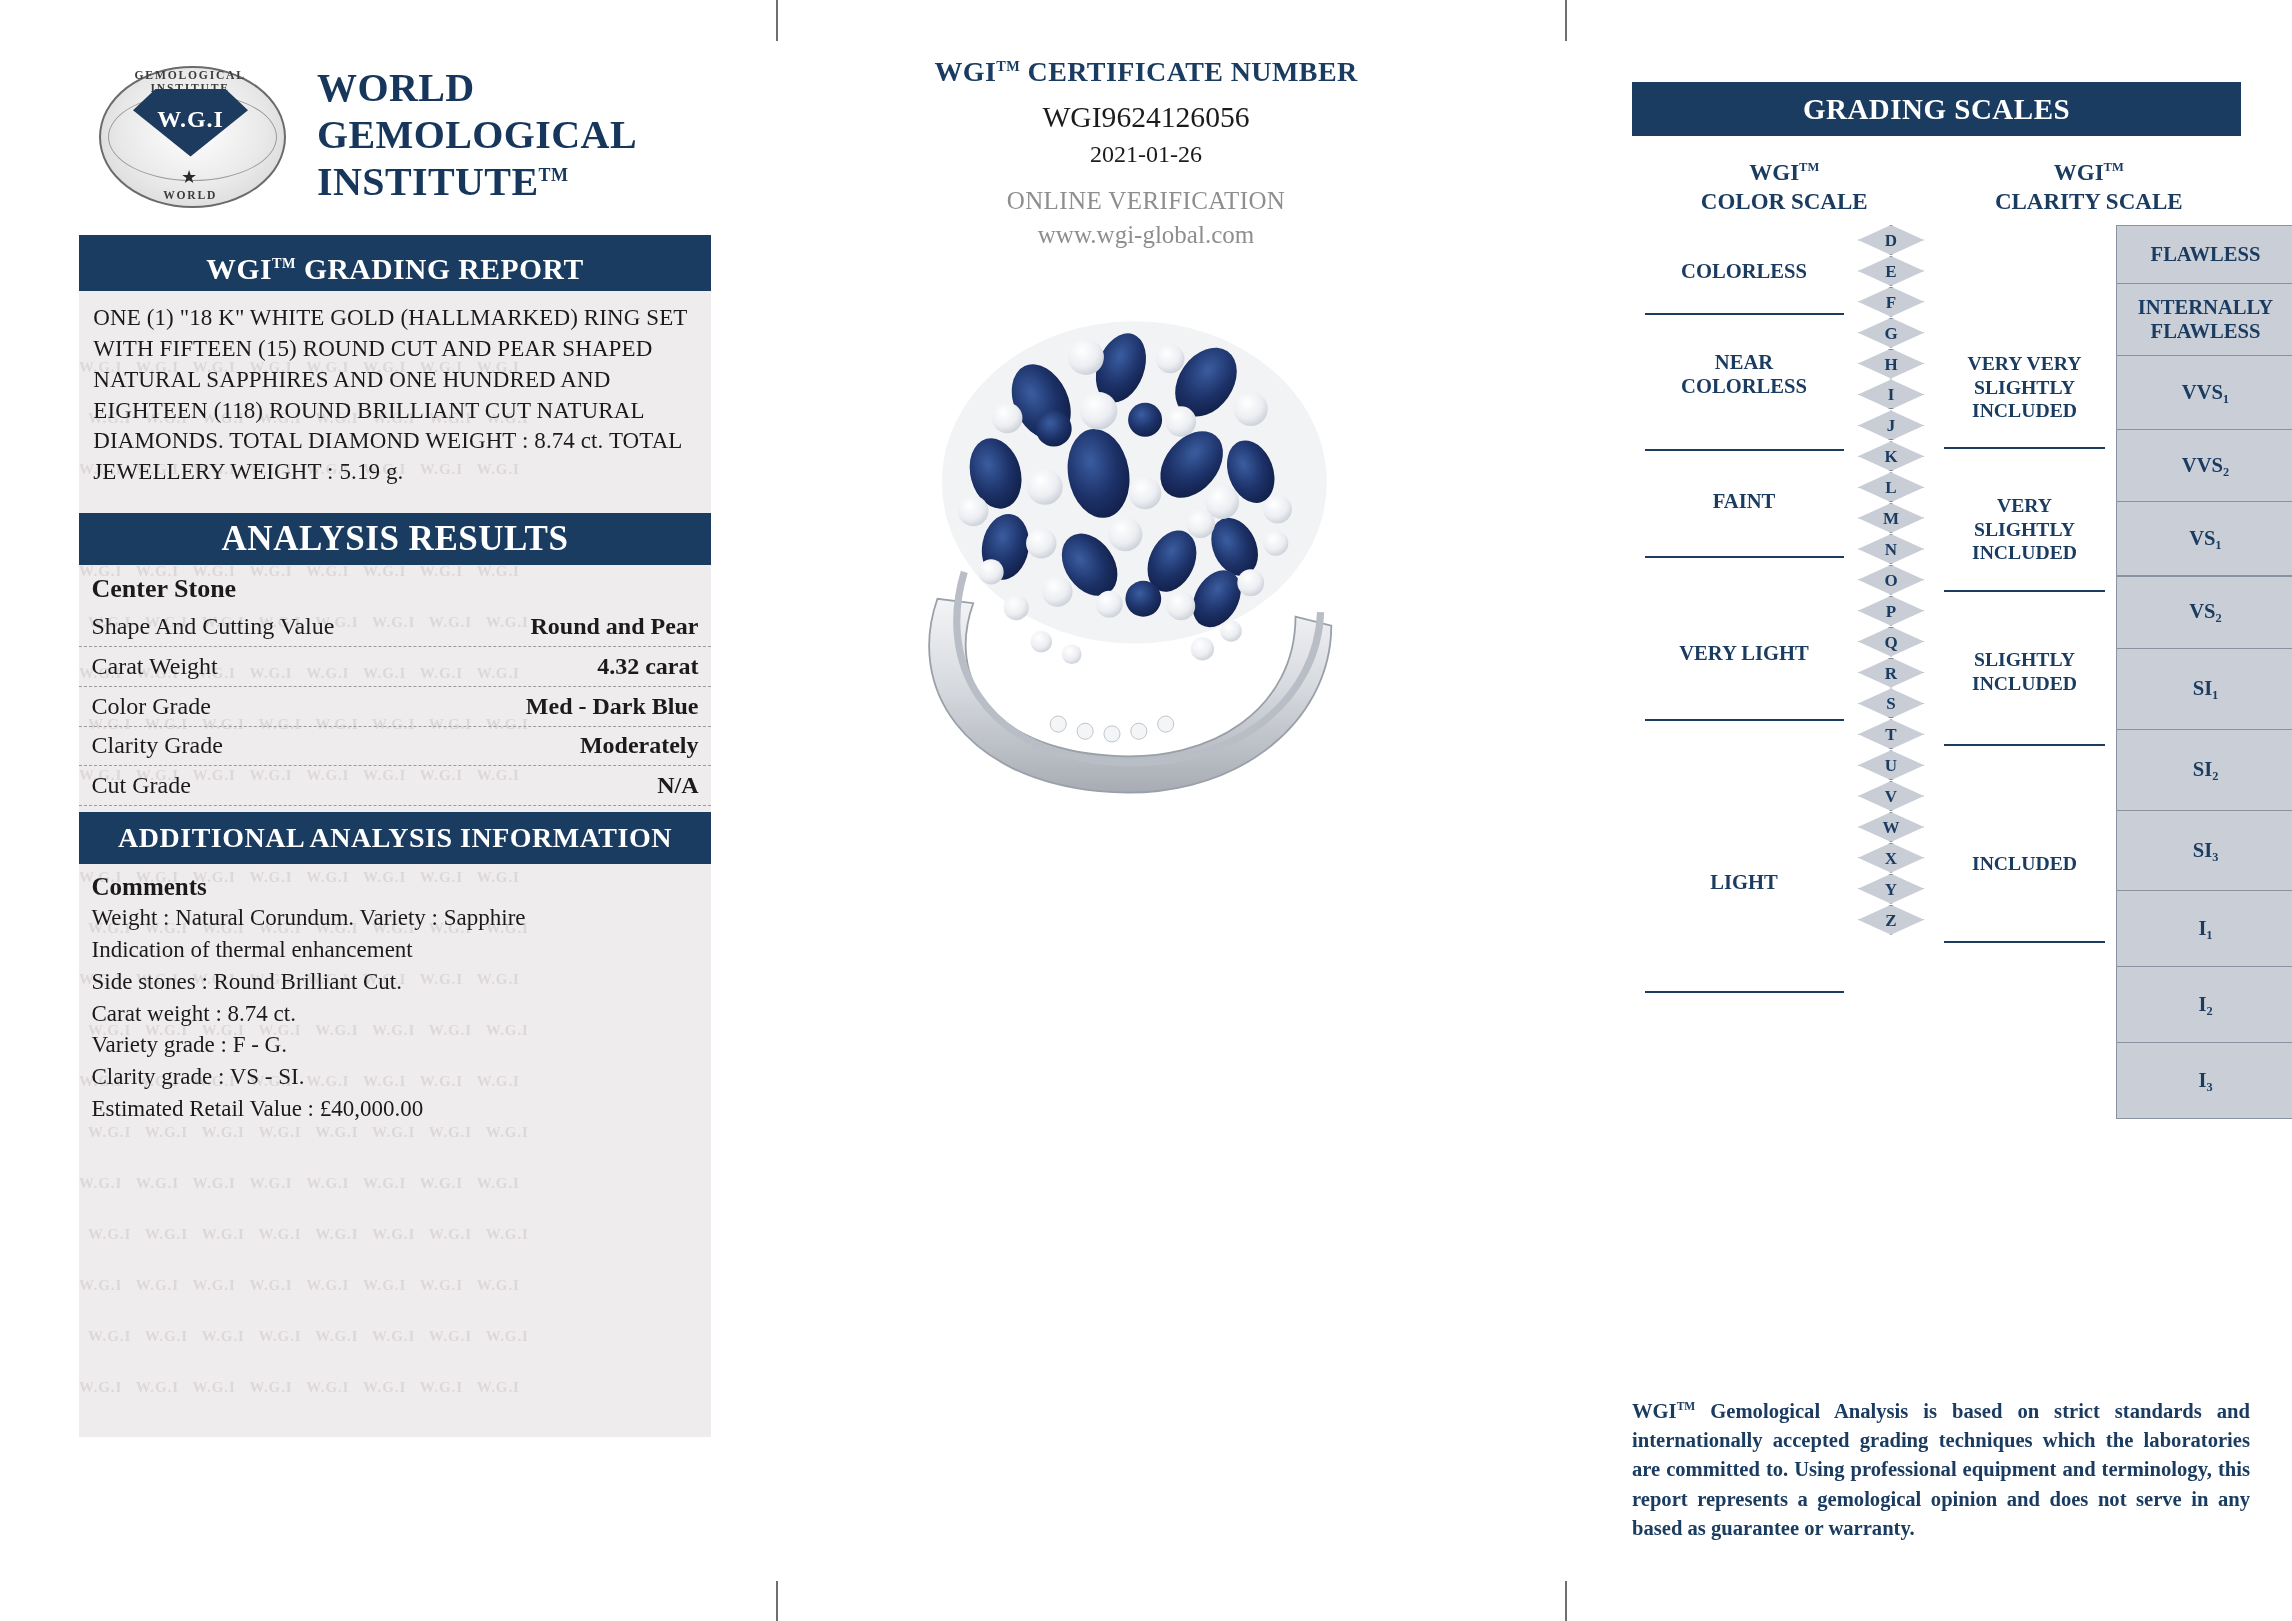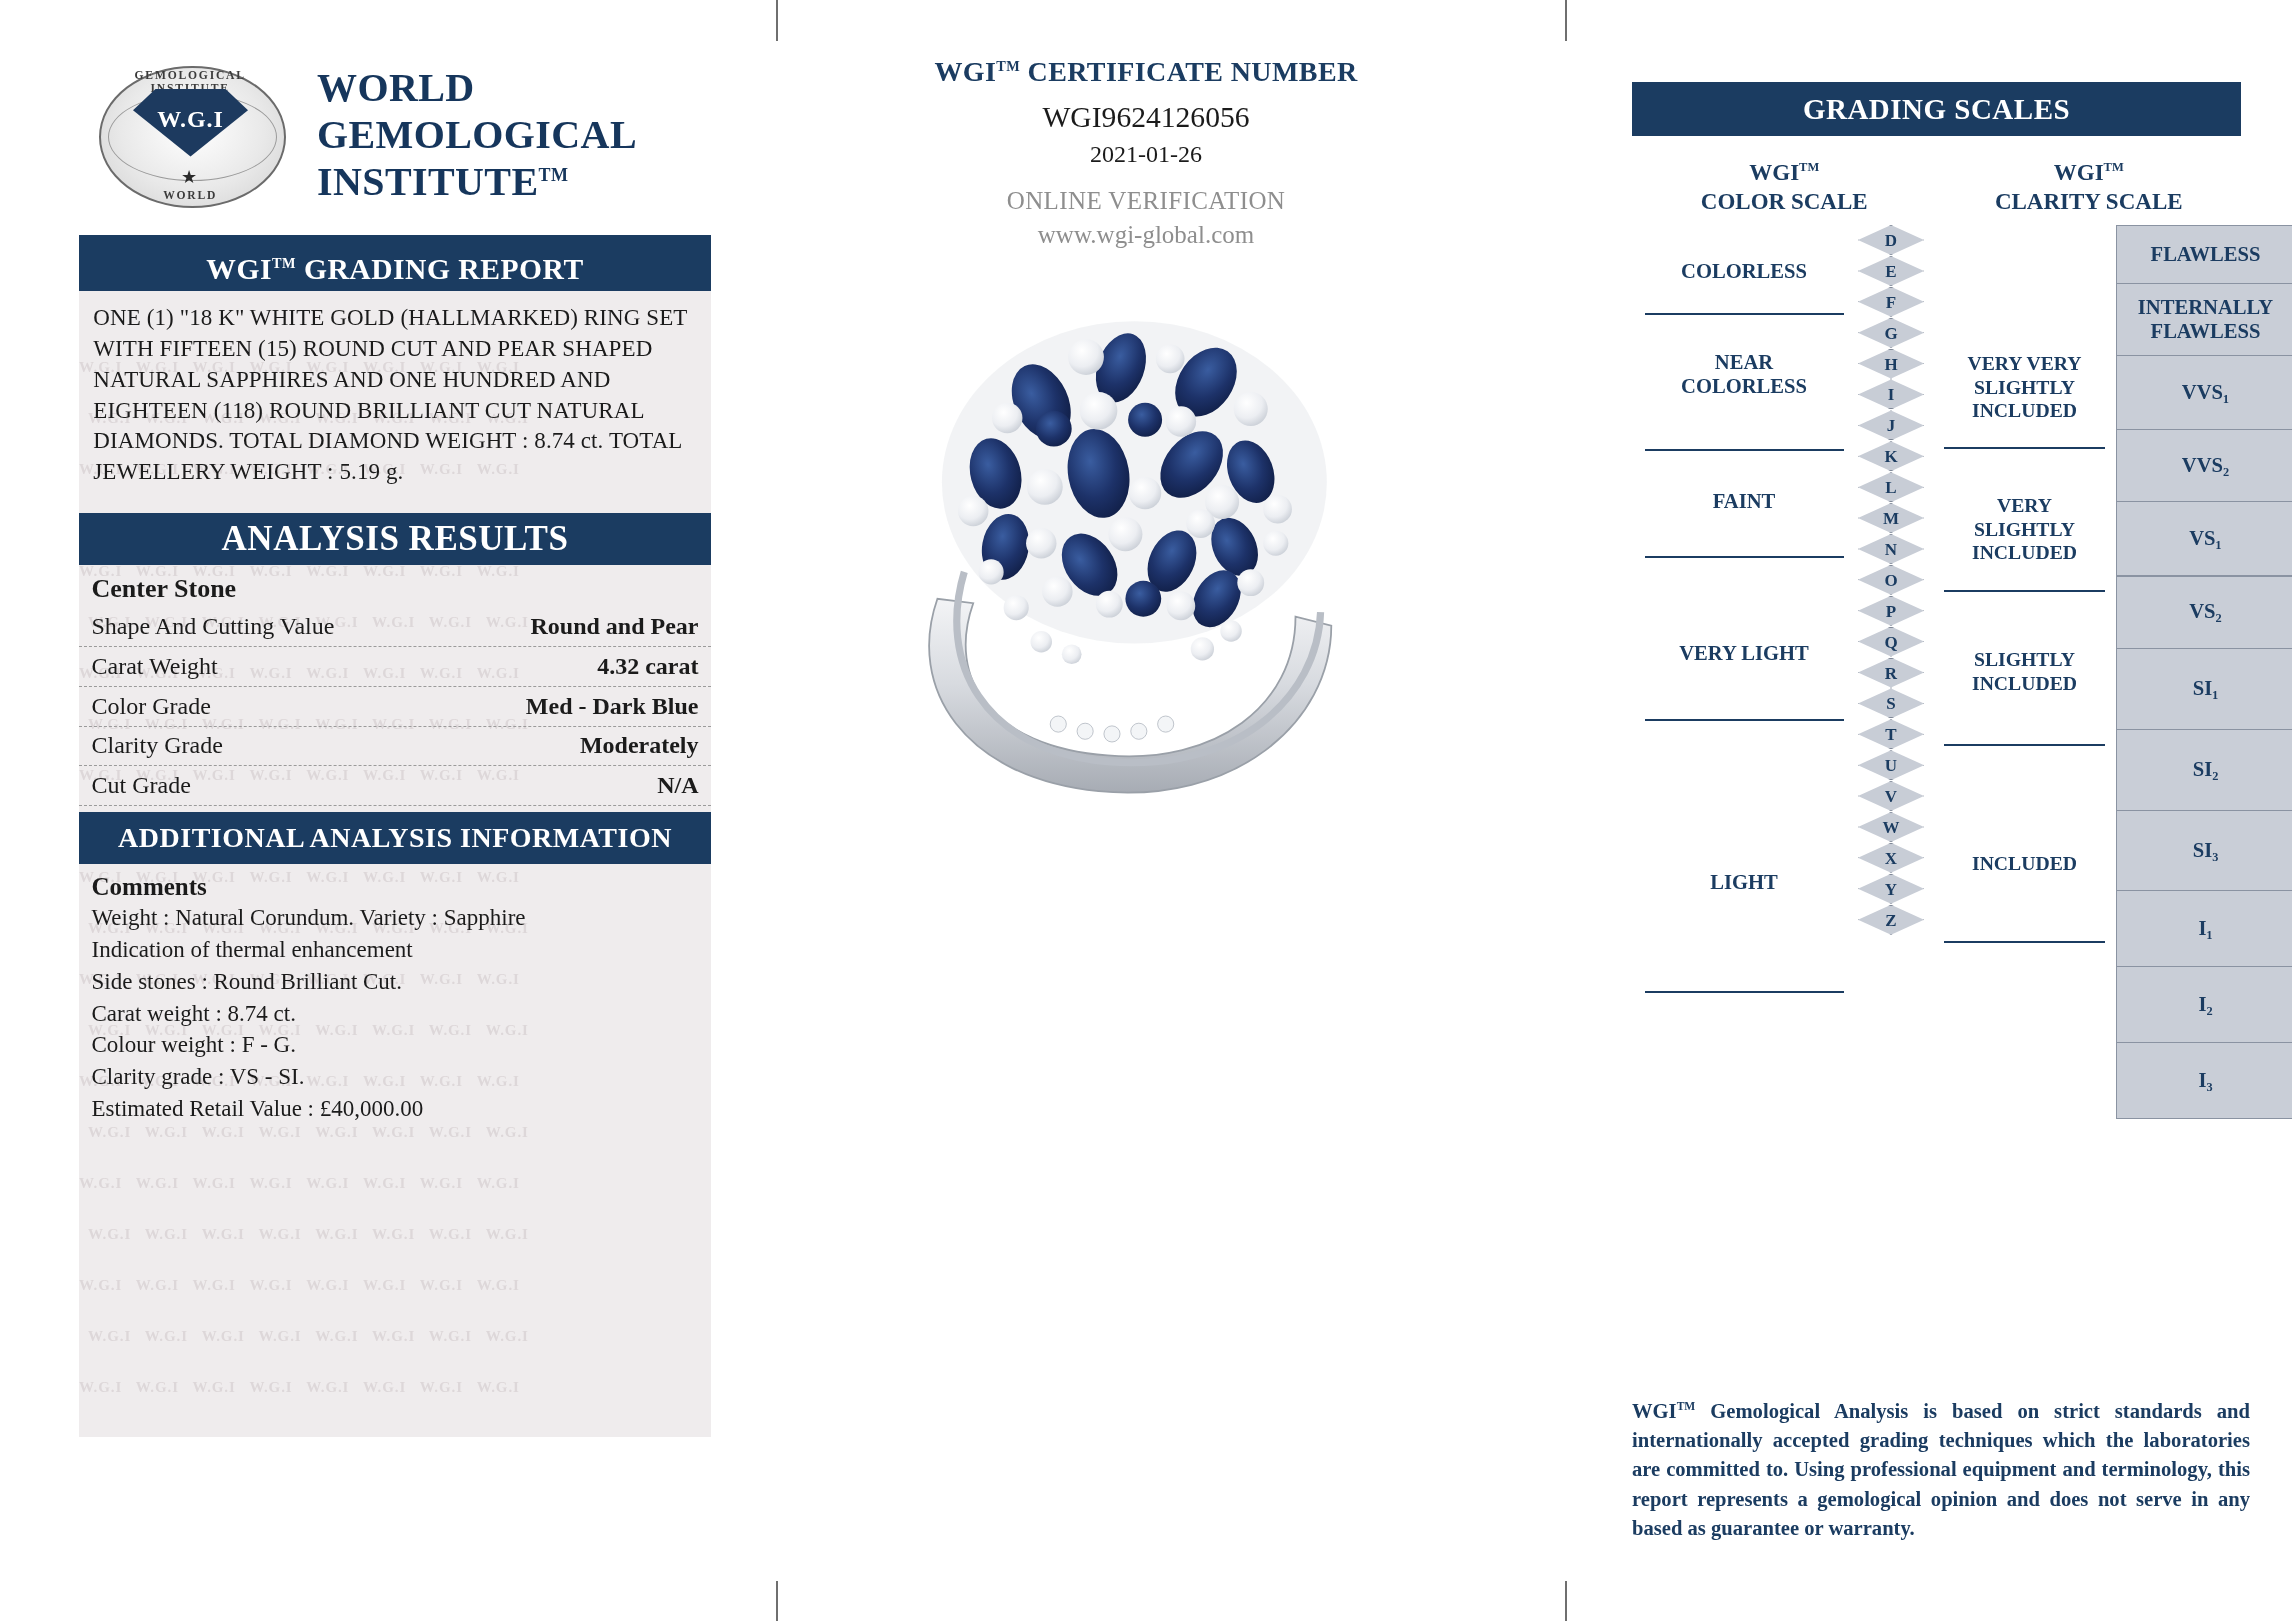--- a/index.html
+++ b/index.html
@@ -473,21 +473,21 @@
         </div>
 
         <div class="bar bar-addl">ADDITIONAL ANALYSIS INFORMATION</div>
 
         <div class="comments-title">Comments</div>
         <div class="comments-body">
           <div>Weight : Natural Corundum. Variety : Sapphire</div>
           <div>Indication of thermal enhancement</div>
           <div>Side stones : Round Brilliant Cut.</div>
           <div>Carat weight : 8.74 ct.</div>
-          <div>Colour weight : F - G.</div>
+          <div>Variety grade : F - G.</div>
           <div>Clarity grade : VS - SI.</div>
           <div>Estimated Retail Value : £40,000.00</div>
         </div>
 
         <div class="left-fill"></div>
       </div>
     </div>
   </div>
 
   <div class="col-center">

